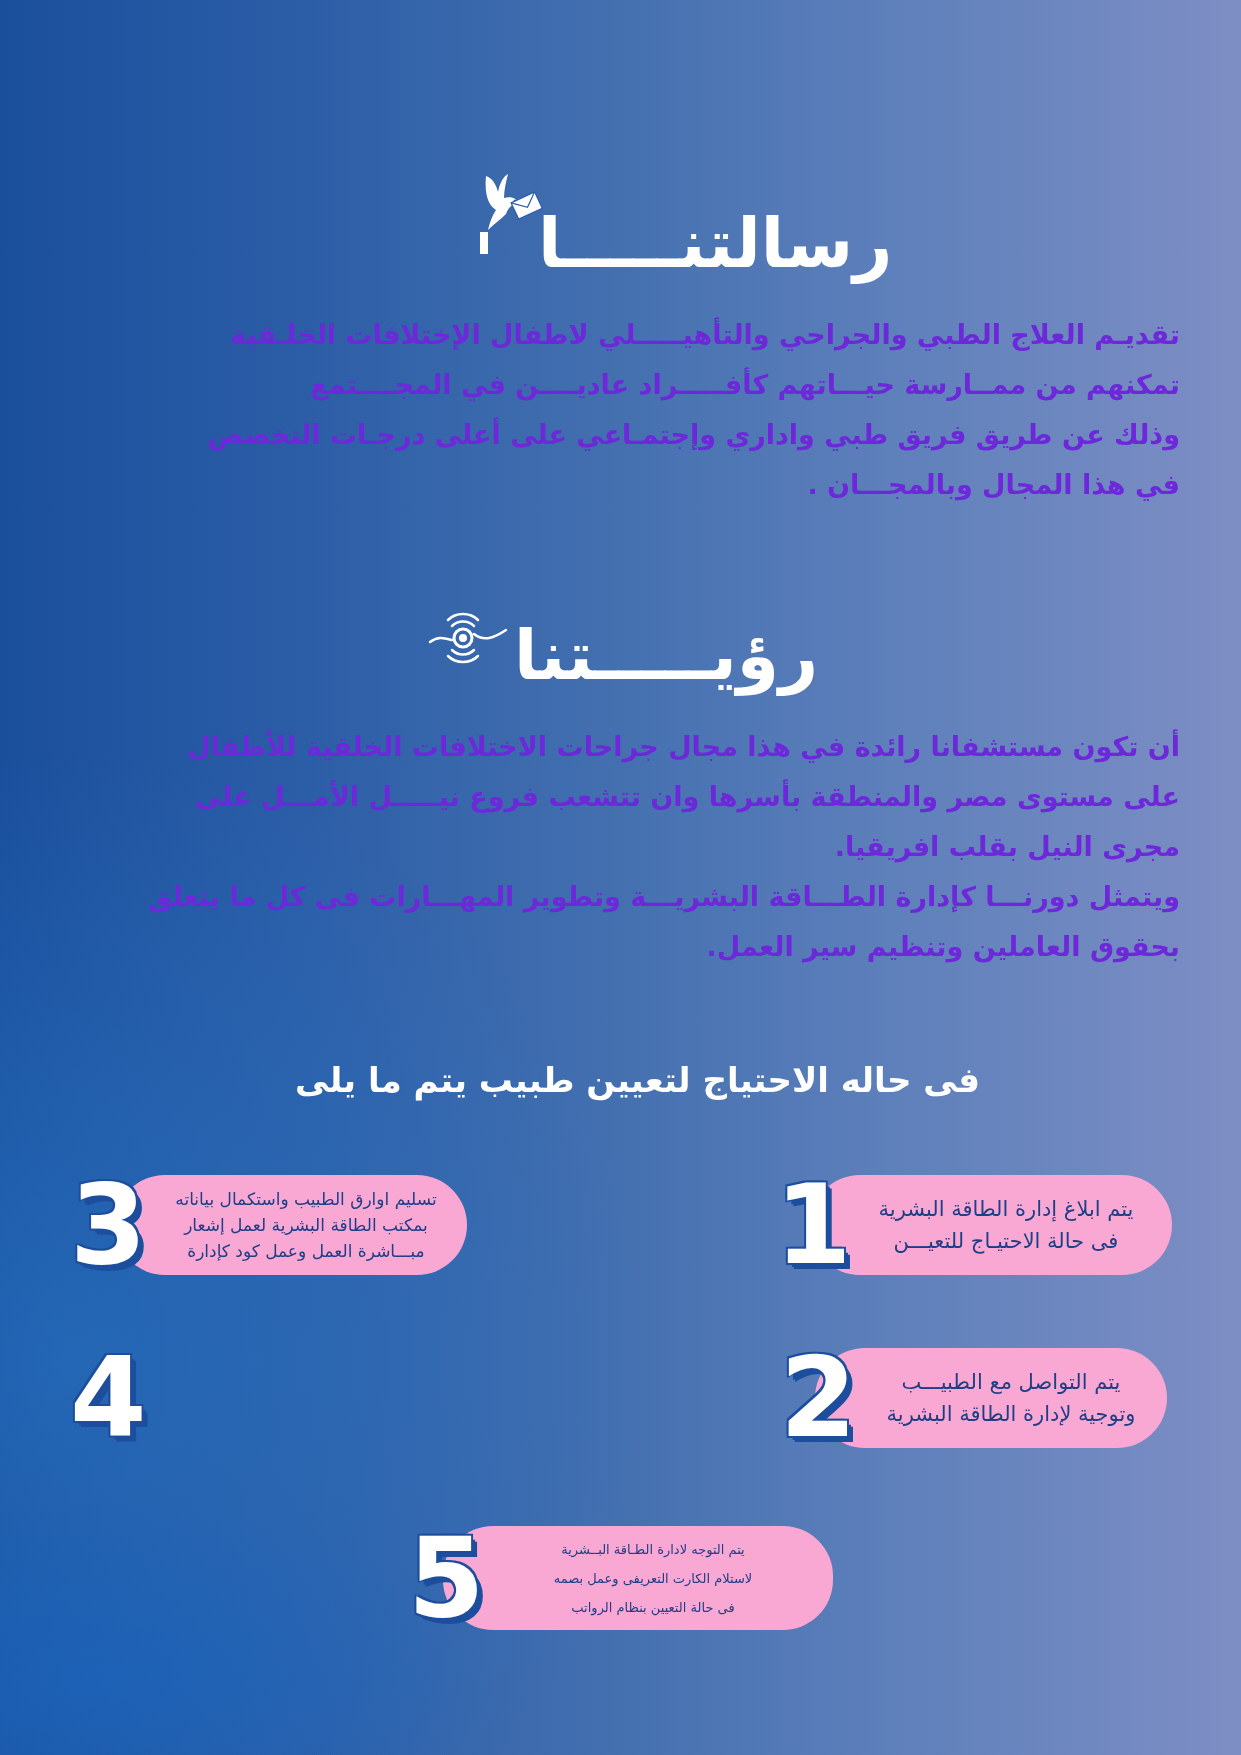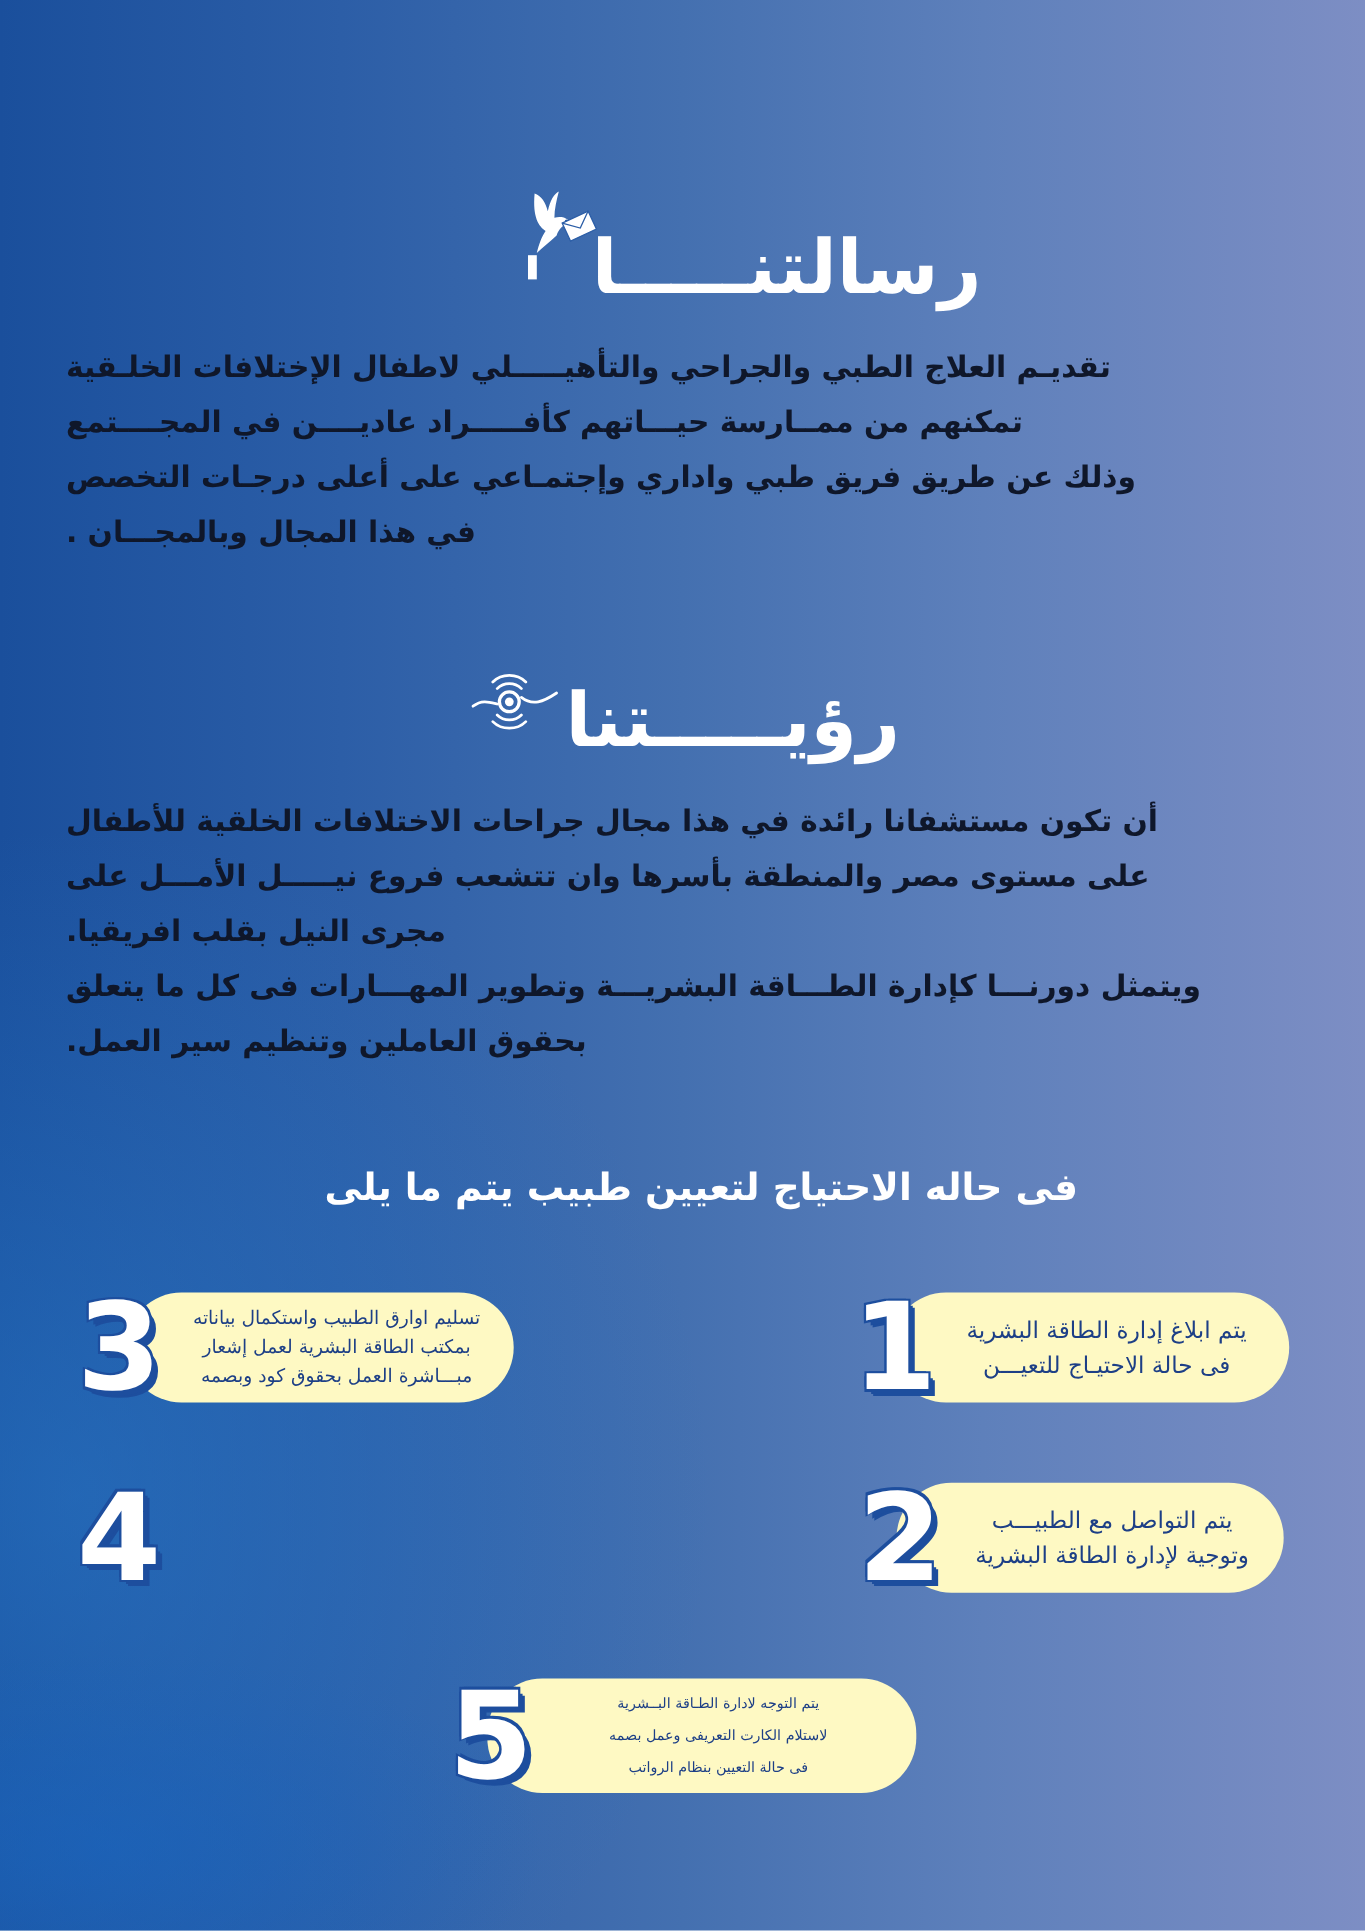--- a/index.html
+++ b/index.html
@@ -14,33 +14,33 @@
     pointer-events: none;
   }
   .glow2 {
     position: absolute; left: 0; top: 1500px; width: 500px; height: 300px;
     background: radial-gradient(ellipse at 20% 60%, rgba(25,100,190,0.6) 0%, rgba(25,100,190,0) 70%);
     pointer-events: none;
   }
   .title-wrap { position: absolute; display: flex; align-items: flex-end; gap: 6px; }
   .title-text { color: #fff; font-weight: bold; font-size: 68px; line-height: 1; direction: rtl; }
   .para {
-    position: absolute; left: 60px; width: 1120px; text-align: left; direction: rtl;
-    color: #0f172a; font-weight: bold; font-size: 27px; line-height: 50px;
+    position: absolute; left: 60px; width: 1120px; text-align: right; direction: rtl;
+    color: #6d28d9; font-weight: bold; font-size: 27px; line-height: 50px;
   }
   .para div { white-space: nowrap; }
   .steps-heading {
     position: absolute; left: 17px; width: 1241px; top: 1060px; text-align: center;
     color: #fff; font-weight: bold; font-size: 34px; direction: rtl;
   }
   .step {
     position: absolute; height: 100px;
   }
   .pill {
-    position: absolute; top: 0; height: 100%; background: #fef9c3; border-radius: 50px;
+    position: absolute; top: 0; height: 100%; background: #f9a8d4; border-radius: 50px;
     display: flex; align-items: center; justify-content: center;
   }
   .pill-text {
     direction: rtl; text-align: center; color: #1d3f86; font-size: 19px; line-height: 28px;
     font-family: "DejaVu Sans", sans-serif;
   }
   .pill-text div { white-space: nowrap; }
   .num {
     position: absolute; top: 50%; transform: translateY(-50%);
     font-family: "DejaVu Sans", sans-serif; font-weight: bold; font-size: 110px; line-height: 1;
@@ -110,21 +110,21 @@
     </div>
   </div>
   <div class="num" style="left:0;">1</div>
 </div>
 
 <div class="step" style="left:70px; top:1175px; width:397px;">
   <div class="pill" style="left:45px; right:0;">
     <div class="pill-text" style="font-size:17px; line-height:26px; padding-left:30px;">
       <div>تسليم اوارق الطبيب واستكمال بياناته</div>
       <div>بمكتب الطاقة البشرية لعمل إشعار</div>
-      <div>مبـــاشرة العمل بحقوق كود وبصمه</div>
+      <div>مبـــاشرة العمل وعمل كود كإدارة</div>
     </div>
   </div>
   <div class="num" style="left:0;">3</div>
 </div>
 
 <div class="step" style="left:780px; top:1348px; width:387px;">
   <div class="pill" style="left:35px; right:0;">
     <div class="pill-text" style="font-size:21px; line-height:32px; padding-left:40px;">
       <div>يتم التواصل مع الطبيـــب</div>
       <div>وتوجية لإدارة الطاقة البشرية</div>

